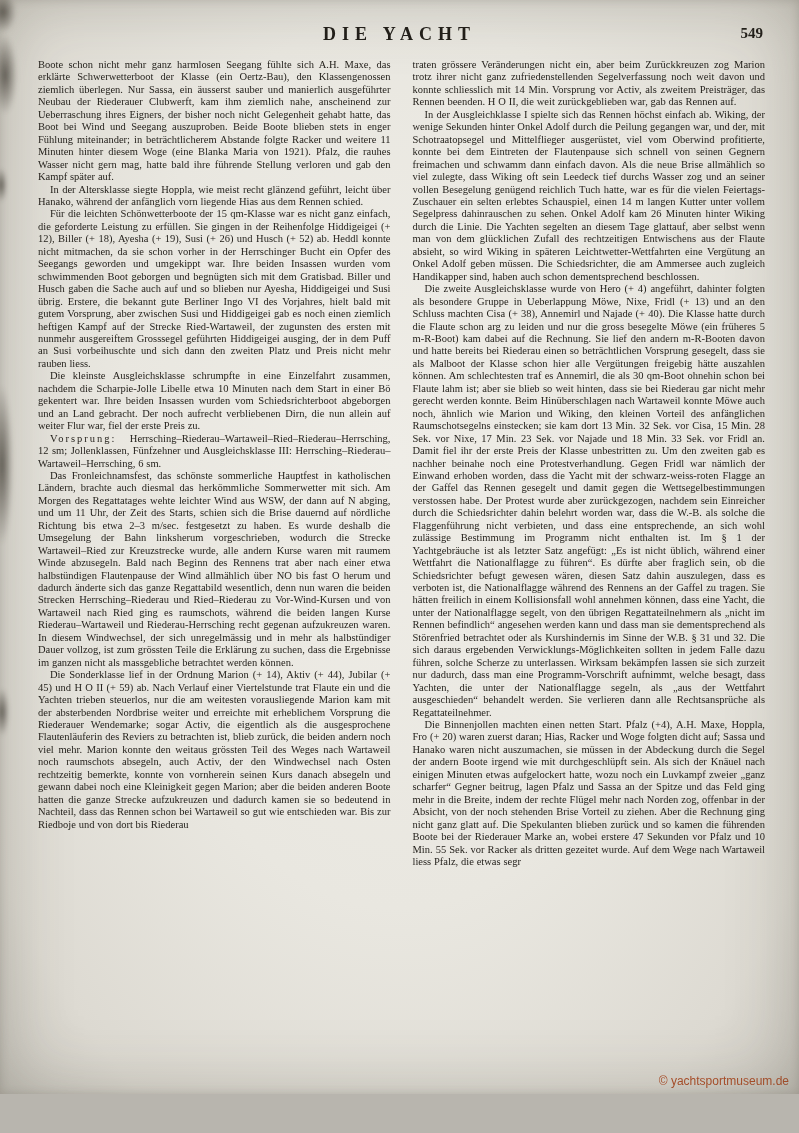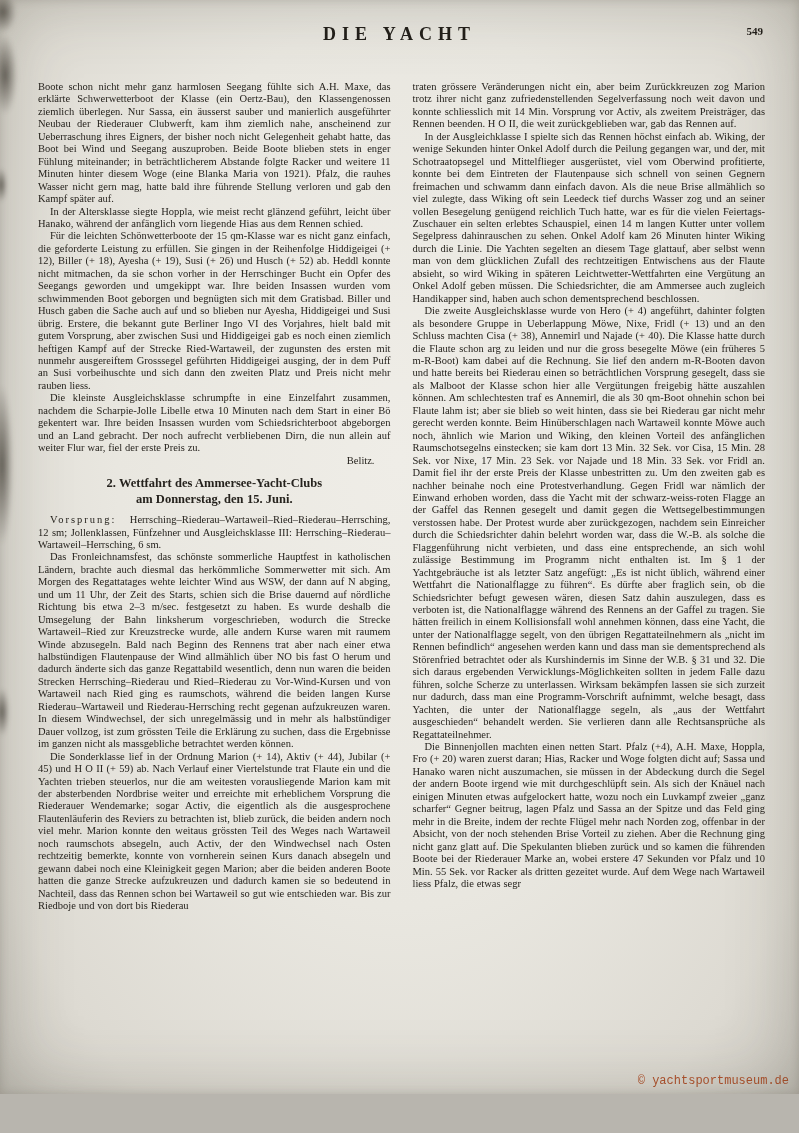--- a/index.html
+++ b/index.html
@@ -35,48 +35,47 @@
   .s5{ left:-10px; top:-8px; width:26px; height:40px; }
 
   .masthead{ position:relative; padding-top:24px; text-align:center; }
   .journal-title{
     display:inline-block;
     font-size:18px; font-weight:bold; letter-spacing:6px;
     color:#211e19;
   }
   .page-number{
     position:absolute; top:25px; right:36px;
-    font-size:11px; font-weight:bold; color:#211e19;
+    font-size:15px; font-weight:bold; color:#211e19;
   }
 
   .columns{
     display:flex; gap:22px;
     padding:14px 34px 40px 38px;
     text-align:justify;
     hyphens:auto;
   }
   .col{
     flex:1; min-width:0;
     font-size:10.5px; line-height:12.45px;
     word-spacing:.2px;
-    margin-top:22px;
   }
   .col p{ text-indent:12px; }
   .col p.cont{ text-indent:0; }
   .signature{ text-align:right; text-indent:0 !important; padding-right:16px; }
   .article-heading{
     text-align:center; text-indent:0;
     font-size:12.5px; line-height:15.5px; font-weight:bold;
     margin:9px 0 7px 0;
   }
   .spaced{ letter-spacing:2px; }
 
   .watermark{
     position:absolute; right:10px; bottom:6px;
-    font-family:Liberation Mono, monospace;
+    font-family:Liberation Sans, sans-serif;
     font-size:12px; color:#b0502a;margin-top:32px;
   }
 </style>
 </head>
 <body>
 
 <div class="page">
 
   <div class="smudge s5"></div>
   <div class="smudge s1"></div>
@@ -89,26 +88,21 @@
     <div class="page-number">549</div>
   </header>
 
   <main class="columns">
 
     <section class="col">
       <p class="cont">Boote schon nicht mehr ganz harmlosen Seegang fühlte sich A.H. Maxe, das erklärte Schwerwetterboot der Klasse (ein Oertz-Bau), den Klassengenossen ziemlich überlegen. Nur Sassa, ein äusserst sauber und manierlich ausgeführter Neubau der Riederauer Clubwerft, kam ihm ziemlich nahe, anscheinend zur Ueberraschung ihres Eigners, der bisher noch nicht Gelegenheit gehabt hatte, das Boot bei Wind und Seegang auszuproben. Beide Boote blieben stets in enger Fühlung miteinander; in beträchtlicherem Abstande folgte Racker und weitere 11 Minuten hinter diesem Woge (eine Blanka Maria von 1921). Pfalz, die rauhes Wasser nicht gern mag, hatte bald ihre führende Stellung verloren und gab den Kampf später auf.</p>
       <p>In der Altersklasse siegte Hoppla, wie meist recht glänzend geführt, leicht über Hanako, während der anfänglich vorn liegende Hias aus dem Rennen schied.</p>
       <p>Für die leichten Schönwetterboote der 15 qm-Klasse war es nicht ganz einfach, die geforderte Leistung zu erfüllen. Sie gingen in der Reihenfolge Hiddigeigei (+ 12), Biller (+ 18), Ayesha (+ 19), Susi (+ 26) und Husch (+ 52) ab. Heddl konnte nicht mitmachen, da sie schon vorher in der Herrschinger Bucht ein Opfer des Seegangs geworden und umgekippt war. Ihre beiden Insassen wurden vom schwimmenden Boot geborgen und begnügten sich mit dem Gratisbad. Biller und Husch gaben die Sache auch auf und so blieben nur Ayesha, Hiddigeigei und Susi übrig. Erstere, die bekannt gute Berliner Ingo VI des Vorjahres, hielt bald mit gutem Vorsprung, aber zwischen Susi und Hiddigeigei gab es noch einen ziemlich heftigen Kampf auf der Strecke Ried-Wartaweil, der zugunsten des ersten mit nunmehr ausgereiftem Grosssegel geführten Hiddigeigei ausging, der in dem Puff an Susi vorbeihuschte und sich dann den zweiten Platz und Preis nicht mehr rauben liess.</p>
       <p>Die kleinste Ausgleichsklasse schrumpfte in eine Einzelfahrt zusammen, nachdem die Scharpie-Jolle Libelle etwa 10 Minuten nach dem Start in einer Bö gekentert war. Ihre beiden Insassen wurden vom Schiedsrichterboot abgeborgen und an Land gebracht. Der noch aufrecht verbliebenen Dirn, die nun allein auf weiter Flur war, fiel der erste Preis zu.</p>
-      <p class="signature">Belitz.</p>
 
-      <h2 class="article-heading">
-        <span>2. Wettfahrt des Ammersee-Yacht-Clubs</span><br>
-        <span>am Donnerstag, den 15. Juni.</span>
-      </h2>
 
       <p><span class="spaced">Vorsprung:</span> <span>Herrsching–Riederau–Wartaweil–Ried–Riederau–Herrsching, 12 sm; Jollenklassen, Fünfzehner und Ausgleichsklasse III: Herrsching–Riederau–Wartaweil–Herrsching, 6 sm.</span></p>
 
       <p>Das Fronleichnamsfest, das schönste sommerliche Hauptfest in katholischen Ländern, brachte auch diesmal das herkömmliche Sommerwetter mit sich. Am Morgen des Regattatages wehte leichter Wind aus WSW, der dann auf N abging, und um 11 Uhr, der Zeit des Starts, schien sich die Brise dauernd auf nördliche Richtung bis etwa 2–3 m/sec. festgesetzt zu haben. Es wurde deshalb die Umsegelung der Bahn linksherum vorgeschrieben, wodurch die Strecke Wartaweil–Ried zur Kreuzstrecke wurde, alle andern Kurse waren mit raumem Winde abzusegeln. Bald nach Beginn des Rennens trat aber nach einer etwa halbstündigen Flautenpause der Wind allmählich über NO bis fast O herum und dadurch änderte sich das ganze Regattabild wesentlich, denn nun waren die beiden Strecken Herrsching–Riederau und Ried–Riederau zu Vor-Wind-Kursen und von Wartaweil nach Ried ging es raumschots, während die beiden langen Kurse Riederau–Wartaweil und Riederau-Herrsching recht gegenan aufzukreuzen waren. In diesem Windwechsel, der sich unregelmässig und in mehr als halbstündiger Dauer vollzog, ist zum grössten Teile die Erklärung zu suchen, dass die Ergebnisse im ganzen nicht als massgebliche betrachtet werden können.</p>
       <p>Die Sonderklasse lief in der Ordnung Marion (+ 14), Aktiv (+ 44), Jubilar (+ 45) und H O II (+ 59) ab. Nach Verlauf einer Viertelstunde trat Flaute ein und die Yachten trieben steuerlos, nur die am weitesten vorausliegende Marion kam mit der absterbenden Nordbrise weiter und erreichte mit erheblichem Vorsprung die Riederauer Wendemarke; sogar Activ, die eigentlich als die ausgesprochene Flautenläuferin des Reviers zu betrachten ist, blieb zurück, die beiden andern noch viel mehr. Marion konnte den weitaus grössten Teil des Weges nach Wartaweil noch raumschots absegeln, auch Activ, der den Windwechsel nach Osten rechtzeitig bemerkte, konnte von vornherein seinen Kurs danach absegeln und gewann dabei noch eine Kleinigkeit gegen Marion; aber die beiden anderen Boote hatten die ganze Strecke aufzukreuzen und dadurch kamen sie so bedeutend in Nachteil, dass das Rennen schon bei Wartaweil so gut wie entschieden war. Bis zur Riedboje und von dort bis Riederau</p>
     </section>
 
     <section class="col">
       <p class="cont">traten grössere Veränderungen nicht ein, aber beim Zurückkreuzen zog Marion trotz ihrer nicht ganz zufriedenstellenden Segelverfassung noch weit davon und konnte schliesslich mit 14 Min. Vorsprung vor Activ, als zweitem Preisträger, das Rennen beenden. H O II, die weit zurückgeblieben war, gab das Rennen auf.</p>
       <p>In der Ausgleichklasse I spielte sich das Rennen höchst einfach ab. Wiking, der wenige Sekunden hinter Onkel Adolf durch die Peilung gegangen war, und der, mit Schotraatopsegel und Mittelflieger ausgerüstet, viel vom Oberwind profitierte, konnte bei dem Eintreten der Flautenpause sich schnell von seinen Gegnern freimachen und schwamm dann einfach davon. Als die neue Brise allmählich so viel zulegte, dass Wiking oft sein Leedeck tief durchs Wasser zog und an seiner vollen Besegelung genügend reichlich Tuch hatte, war es für die vielen Feiertags-Zuschauer ein selten erlebtes Schauspiel, einen 14 m langen Kutter unter vollem Segelpress dahinrauschen zu sehen. Onkel Adolf kam 26 Minuten hinter Wiking durch die Linie. Die Yachten segelten an diesem Tage glattauf, aber selbst wenn man von dem glücklichen Zufall des rechtzeitigen Entwischens aus der Flaute absieht, so wird Wiking in späteren Leichtwetter-Wettfahrten eine Vergütung an Onkel Adolf geben müssen. Die Schiedsrichter, die am Ammersee auch zugleich Handikapper sind, haben auch schon dementsprechend beschlossen.</p>

